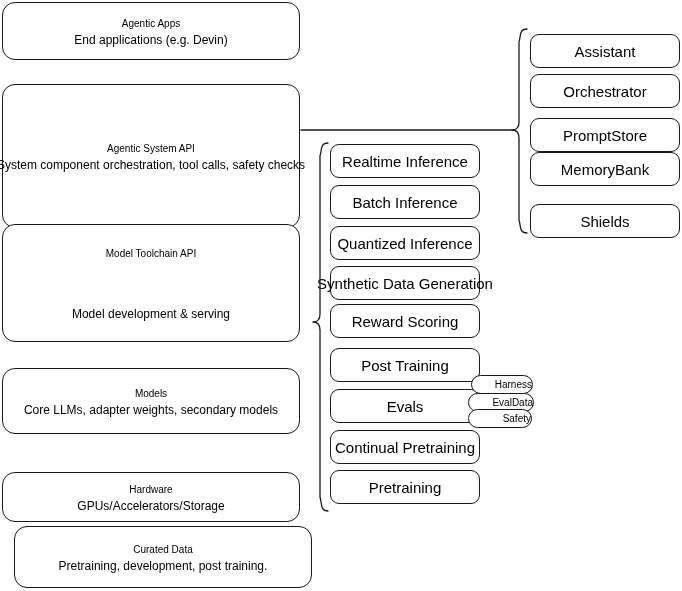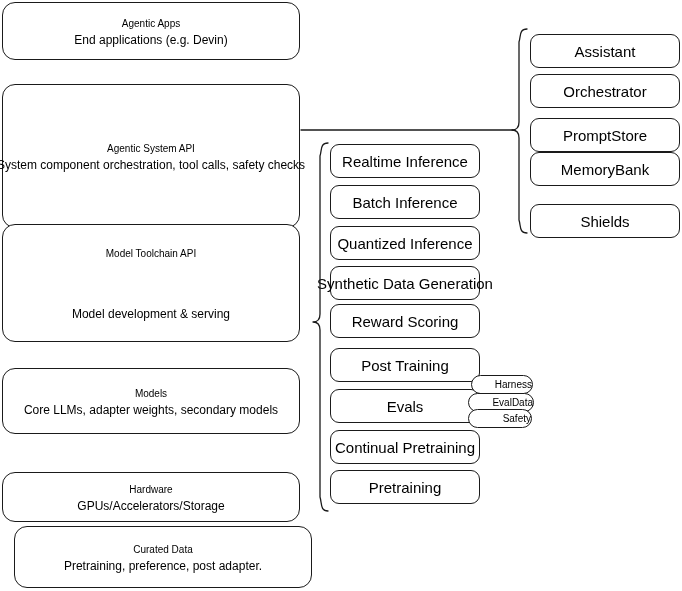--- a/index.html
+++ b/index.html
@@ -141,21 +141,21 @@
     <div class="layer-sub">Core LLMs, adapter weights, secondary models</div>
   </div>
 
   <div class="box layer-box" style="top:464px; height:50px;margin-top:8px;">
     <div class="layer-title">Hardware</div>
     <div class="layer-sub">GPUs/Accelerators/Storage</div>
   </div>
 
   <div class="box layer-box" style="top:526px; height:62px;margin-left:12px;">
     <div class="layer-title">Curated Data</div>
-    <div class="layer-sub">Pretraining, preference, post adapter.</div>
+    <div class="layer-sub">Pretraining, development, post training.</div>
   </div>
 
   <div class="box cap-box mid-box" style="top:144px;">
     <span>Realtime Inference</span>
   </div>
   <div class="box cap-box mid-box" style="top:185px;">
     <span>Batch Inference</span>
   </div>
   <div class="box cap-box mid-box" style="top:226px;">
     <span>Quantized Inference</span>

